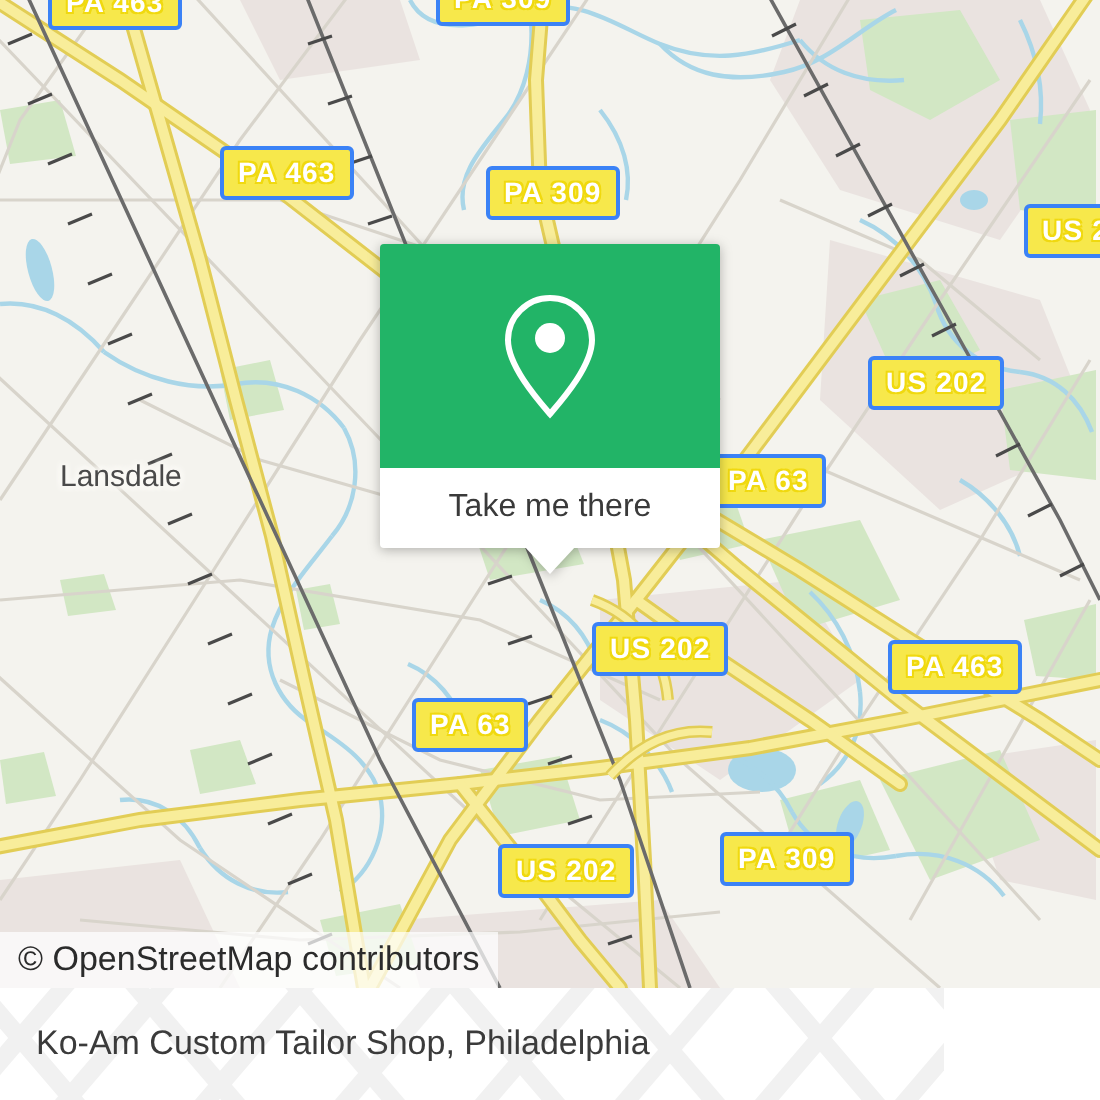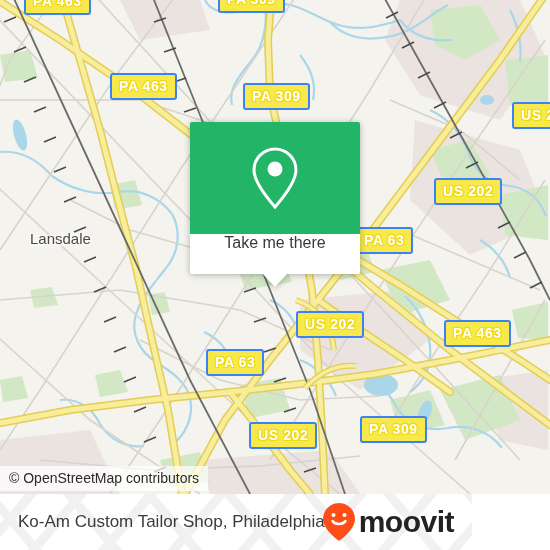--- a/index.html
+++ b/index.html
@@ -75,20 +75,21 @@
     height: 112px;
     display: flex;
     align-items: center;
     justify-content: center;
     border-radius: 2px 2px 0 0;
   }
   .popup-bottom {
     background: #ffffff;
     height: 40px;
     display: flex;
+    align-items: center;
     justify-content: center;
     border-radius: 0 0 2px 2px;
     position: relative;
   }
   .popup-label {
     font-size: 16px;
     color: #3a3a3a;
   }
   .popup-tail {
     position: absolute;
@@ -101,21 +102,21 @@
     border-top: 14px solid #ffffff;
   }
 
   
   .attribution {
     position: absolute;
     left: 0;
     top: 466px;
     background: rgba(255,255,255,0.72);
     padding: 4px 9px 5px 9px;
-    font-size: 14px;
+    font-size: 17px;
     color: #2b2b2b;
     white-space: nowrap;
   }
 
   
   .footer {
     position: absolute;
     left: 0;
     top: 494px;
     width: 472px;
@@ -369,24 +370,15 @@
         <path d="M140,-10 L200,60"></path>
         <path d="M220,-10 L280,60"></path>
         <path d="M300,-10 L360,60"></path>
         <path d="M380,-10 L440,60"></path>
         <path d="M460,-10 L520,60"></path>
       </g>
     </svg>
 
     <div class="footer-title">Ko-Am Custom Tailor Shop, Philadelphia</div>
 
-    <div class="footer-logo">
-      <svg width="34" height="40" viewBox="0 0 34 40" xmlns="http://www.w3.org/2000/svg">
-        <path d="M17 1 C8.2 1 1 8.2 1 17 C1 26.5 13 36 17 39 C21 36 33 26.5 33 17 C33 8.2 25.8 1 17 1 Z" fill="#ff4d17"></path>
-        <circle cx="11.5" cy="13" r="2" fill="#ffffff"></circle>
-        <circle cx="22.5" cy="13" r="2" fill="#ffffff"></circle>
-        <path d="M10.5 19 C13 23 21 23 23.5 19" fill="none" stroke="#ffffff" stroke-width="2.4" stroke-linecap="round"></path>
-      </svg>
-      <span class="logo-word">moovit</span>
-    </div>
   </div>
 
 </div>
 
 </body></html>

